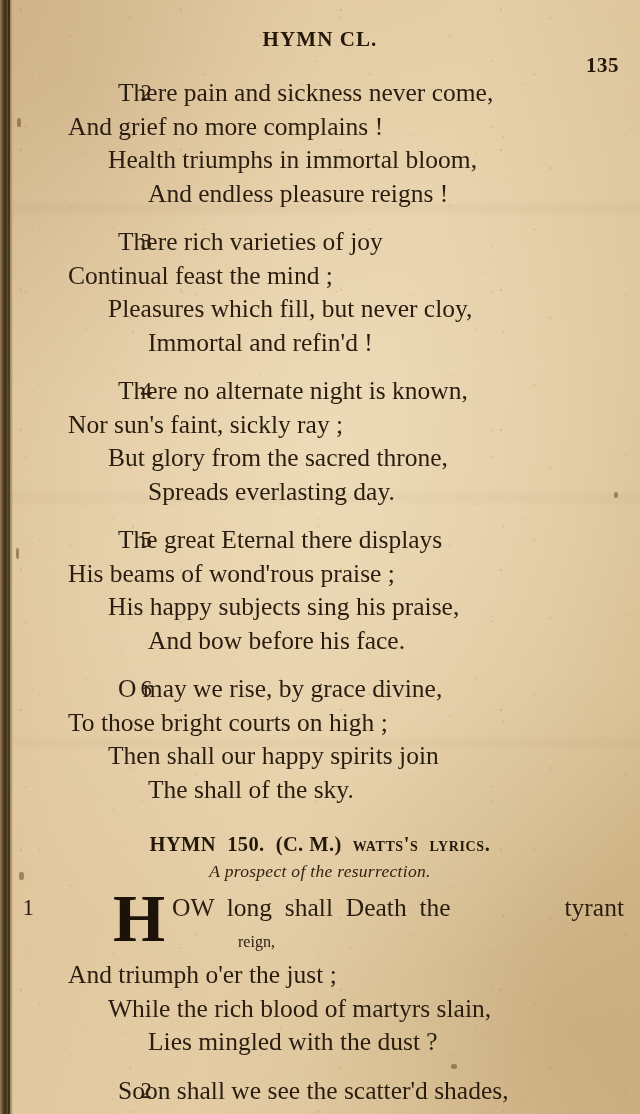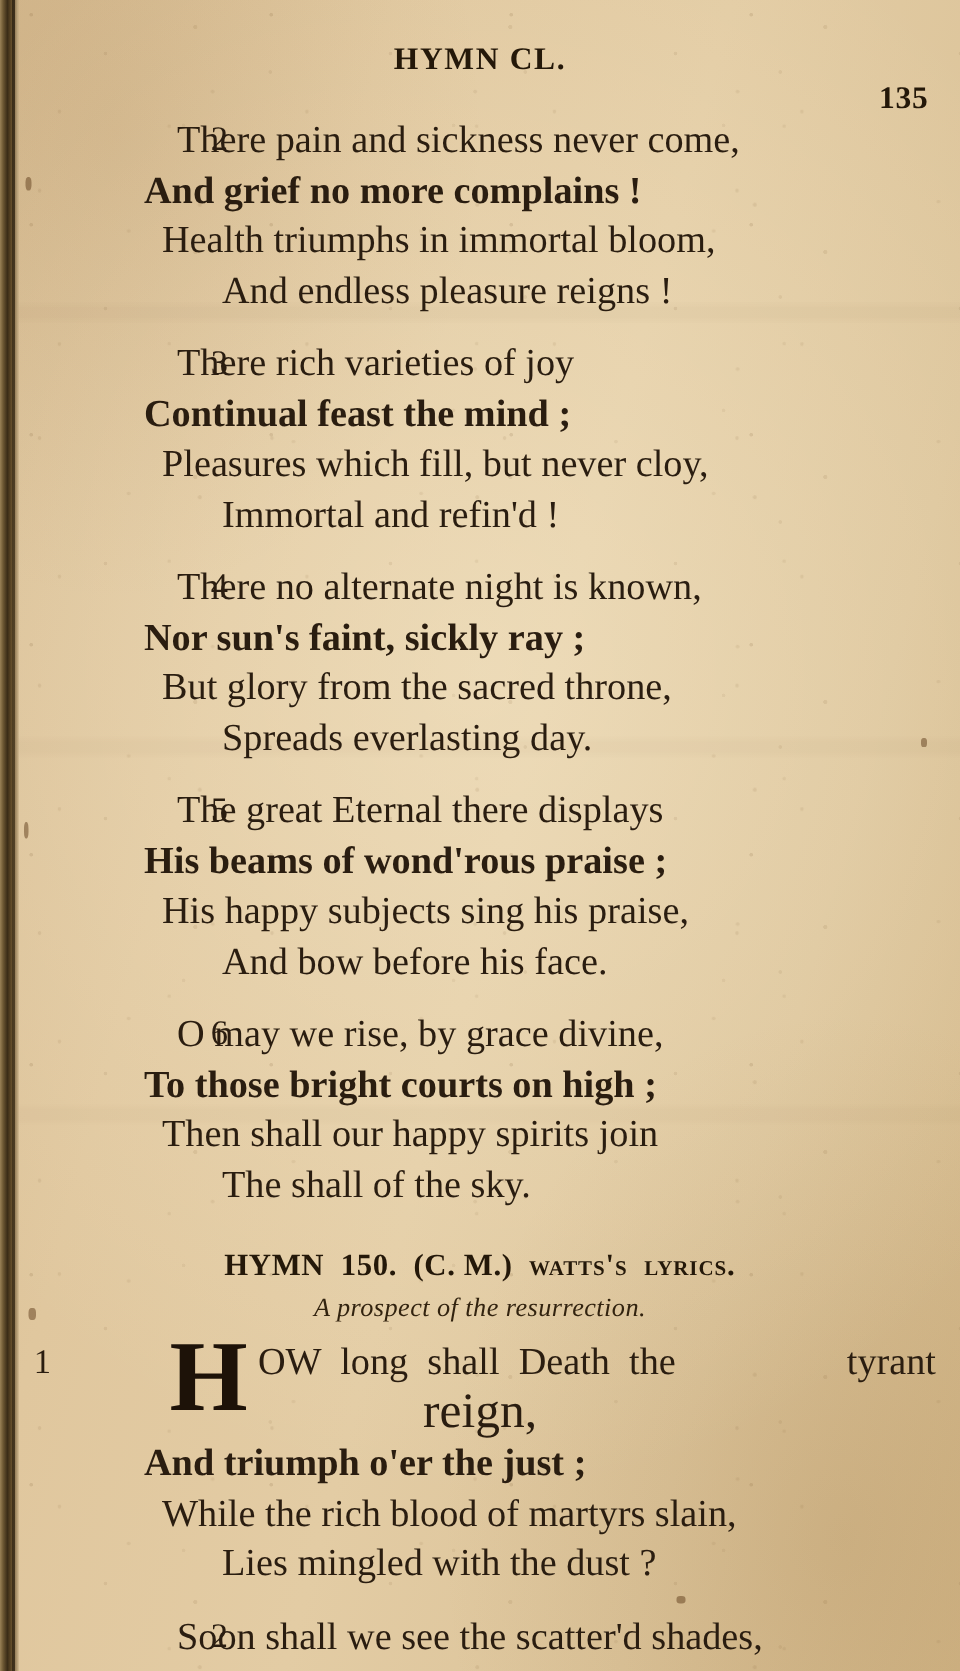--- a/index.html
+++ b/index.html
@@ -127,21 +127,21 @@
   .vnum {
     position: absolute;
     width: 34px;
     text-align: right;
     font-size: 23px;
     color: #2a1d10;
   }
 
   
   .indent-a { padding-left: 118px; }   
-  .indent-b { padding-left: 96px; font-weight: bold; }   
+  .indent-b { padding-left: 68px; }   
   .indent-c { padding-left: 108px; }   
   .indent-d { padding-left: 148px; }   
 
   
   .hymn-head {
     margin-top: 27px;
     text-align: center;
     font-weight: bold;
     font-size: 20.5px;
     letter-spacing: .4px;
@@ -184,24 +184,23 @@
     padding-right: 16px;
     font-size: 25.5px;
     line-height: 33.5px;
     display: flex;
     justify-content: space-between;
     white-space: nowrap;
   }
   .open-l1 > span { white-space: pre; }
   .open-l2 {
     padding-left: 238px;
-    font-size: 33px;
+    font-size: 16px;
     line-height: 33.5px;
     white-space: nowrap;
-    margin-left: 44px;
   }
 
   .edge-mark {
     position: absolute;
     pointer-events: none;
     background: rgba(95,62,28,.5);
     border-radius: 40%;
   }
 </style>
 </head>

